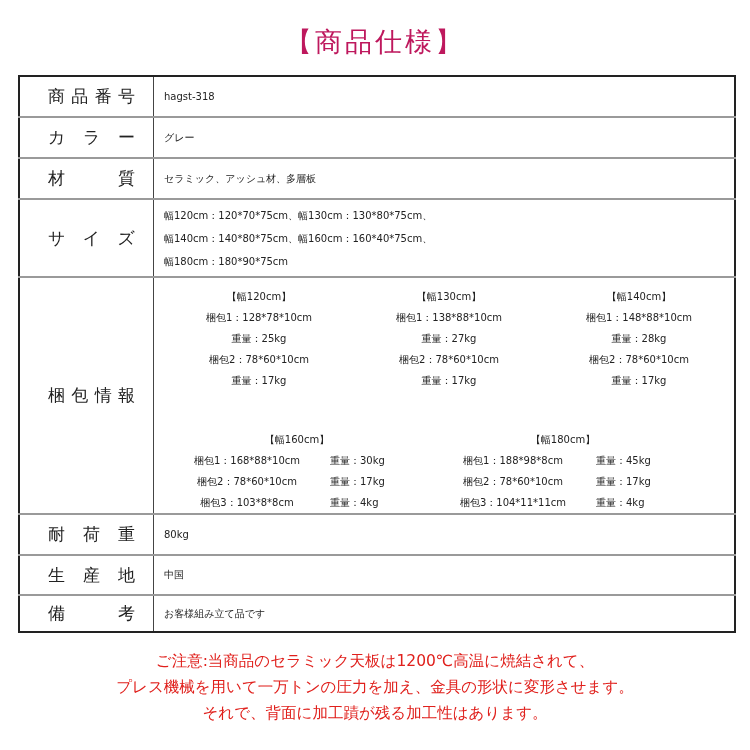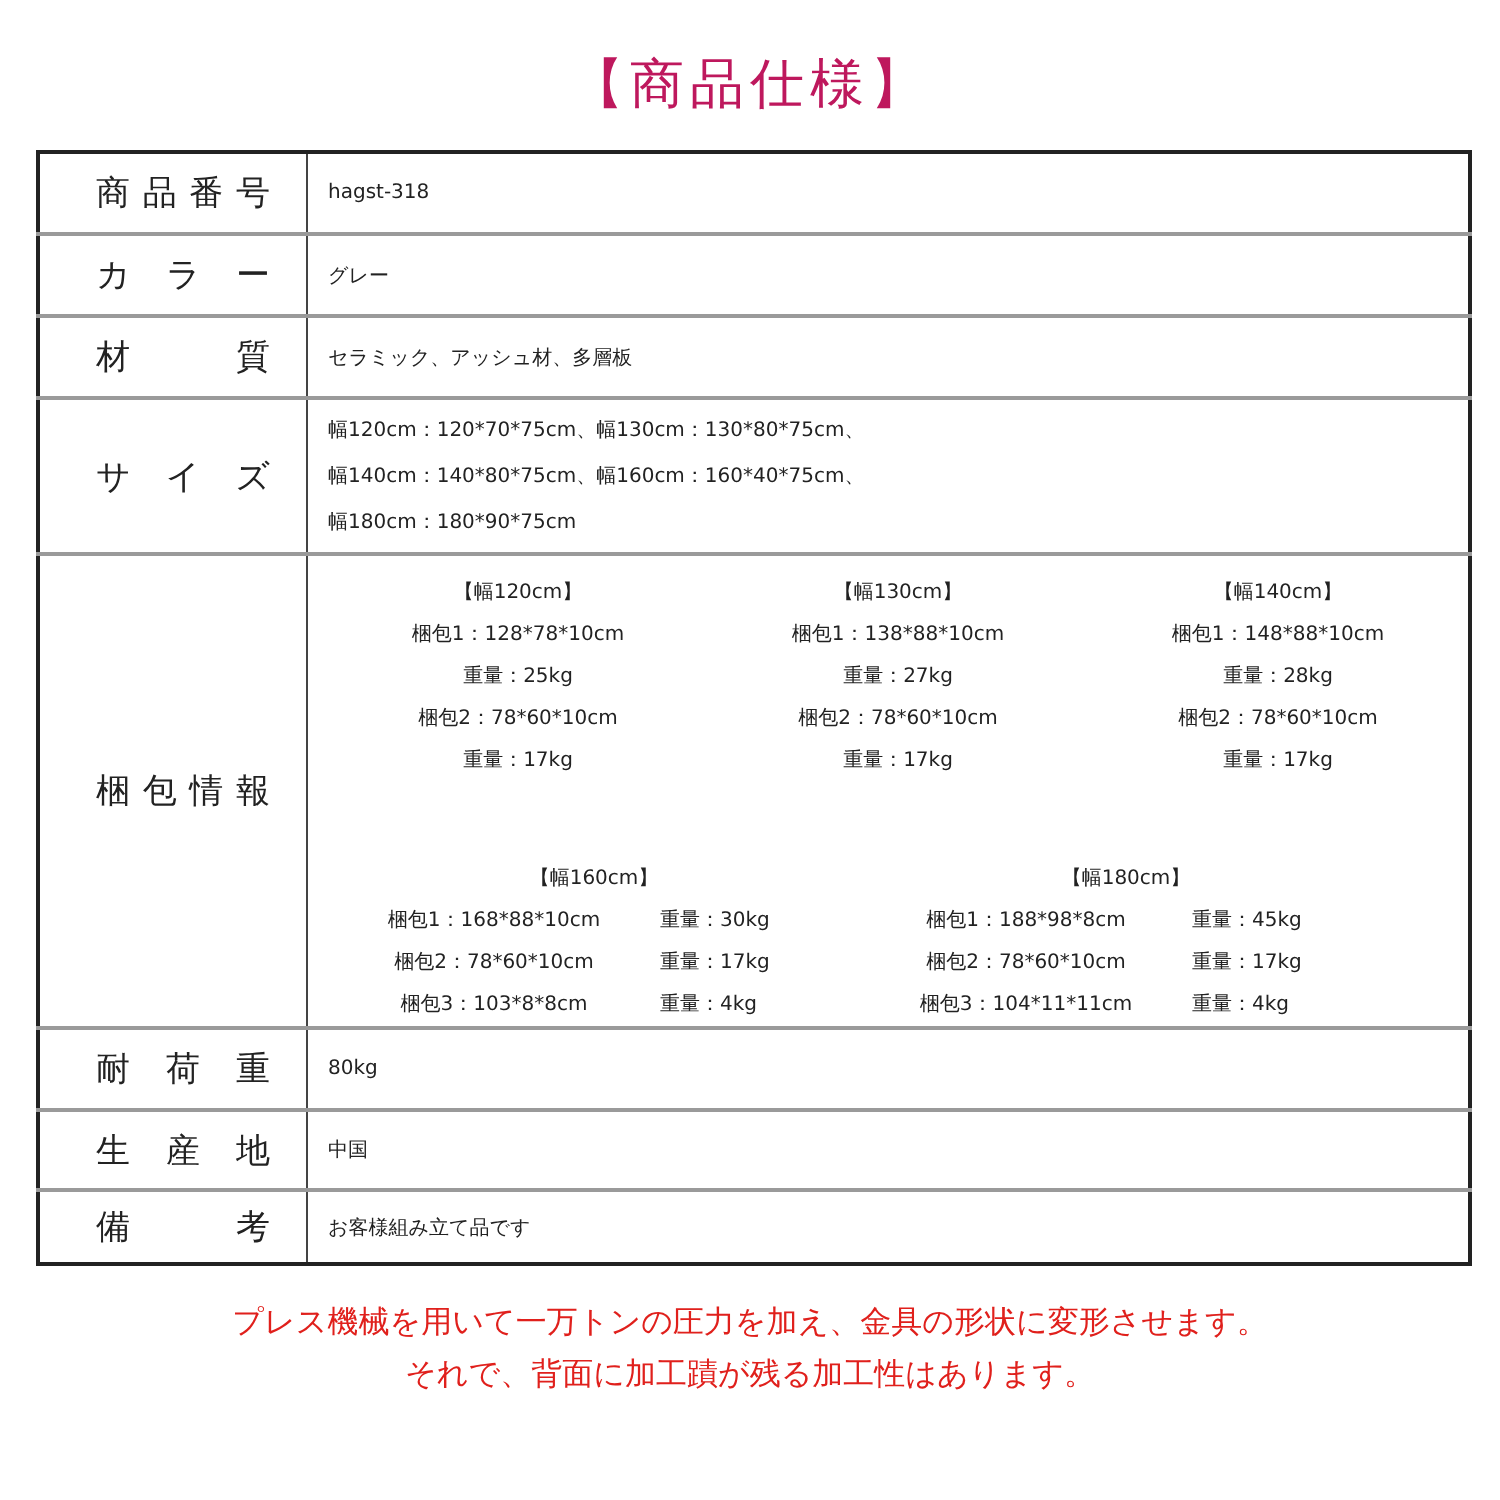--- a/index.html
+++ b/index.html
@@ -173,15 +173,16 @@
         <span>備</span>
         <span>考</span>
       </div>
     </td>
     <td class="value">お客様組み立て品です</td>
   </tr>
 </tbody>
   </table>
 
 <div class="note">
+  <div>ご注意:当商品のセラミック天板は1200℃高温に焼結されて、</div>
   <div>プレス機械を用いて一万トンの圧力を加え、金具の形状に変形させます。</div>
   <div>それで、背面に加工蹟が残る加工性はあります。</div>
 </div>
 
 </body></html>

